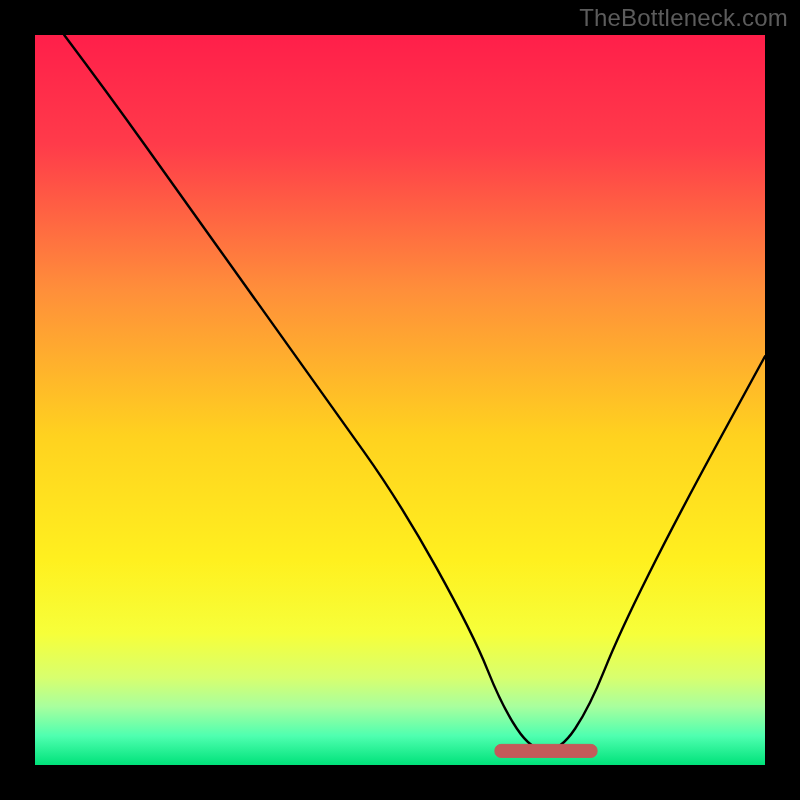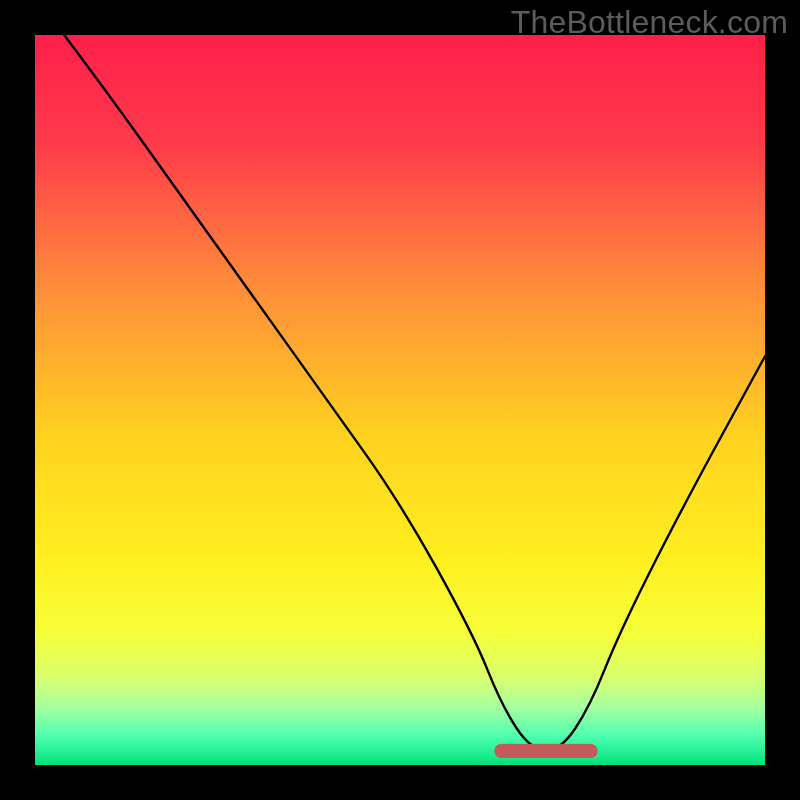--- a/index.html
+++ b/index.html
@@ -15,21 +15,21 @@
     width: 800px;
     height: 800px;
     background: #000;
   }
   .watermark {
     position: absolute;
     top: 4px;
     right: 12px;
     color: #5c5c5c;
     font-family: Arial, Helvetica, sans-serif;
-    font-size: 32px;
+    font-size: 24px;
     font-weight: 500;
     letter-spacing: 0.2px;
     z-index: 10;
   }
   .plot {
     position: absolute;
     left: 35px;
     top: 35px;
     width: 730px;
     height: 730px;

